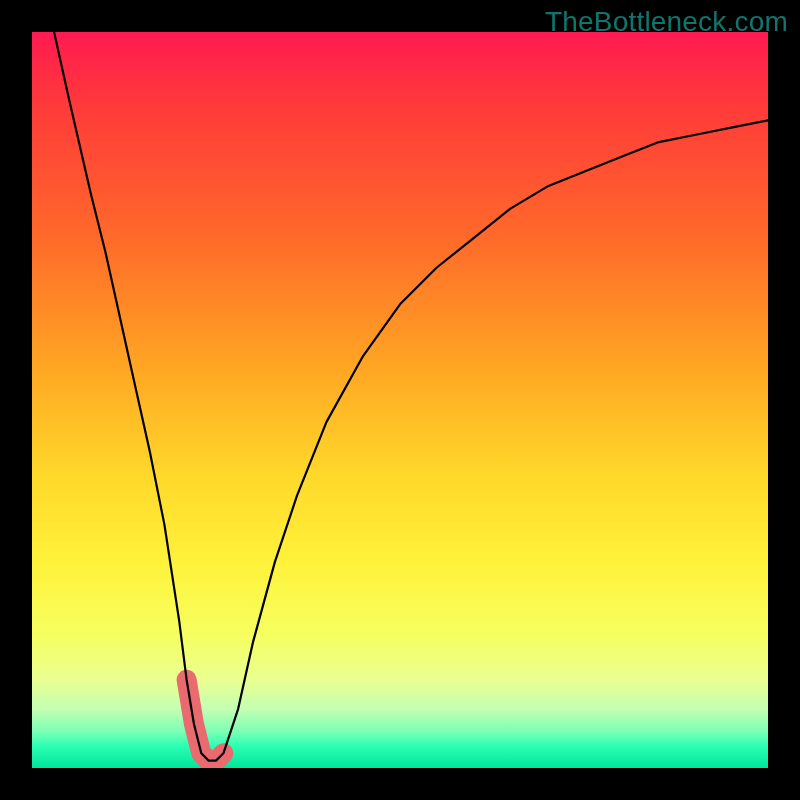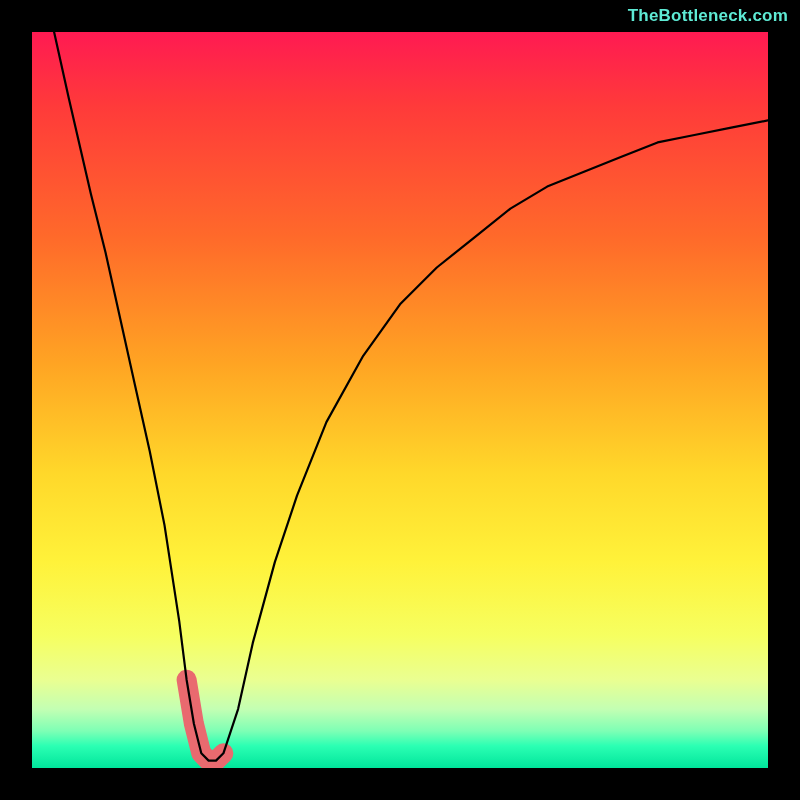--- a/index.html
+++ b/index.html
@@ -39,23 +39,23 @@
       #c3ffb3 92%,
       #7dffb5 95%,
       #2bffb3 97%,
       #00e59b 100%
     );
   }
   .watermark {
     position: absolute;
     top: 6px;
     right: 12px;
-    color: #5eead4;
-    font-size: 17px;
-    font-weight: 700;
+    color: #0f766e;
+    font-size: 28px;
+    font-weight: 400;
     letter-spacing: 0.2px;
     user-select: none;
   }
   svg.curve {
     position: absolute;
     top: 0;
     left: 0;
     width: 736px;
     height: 736px;
   }

